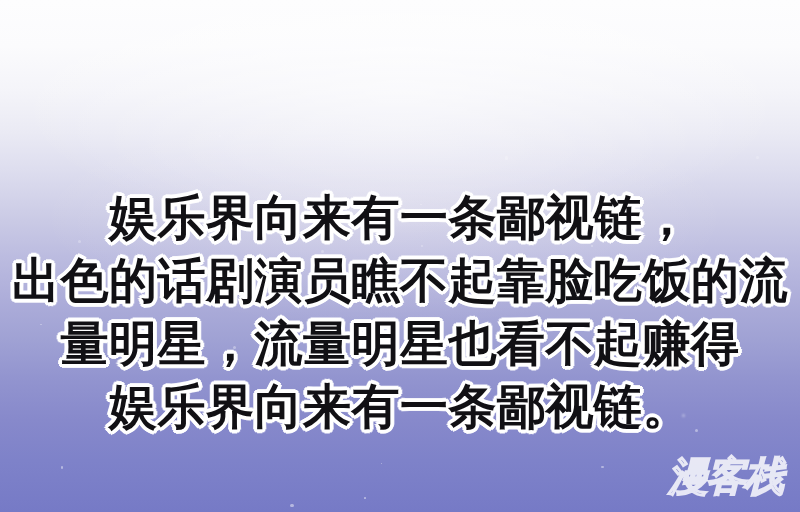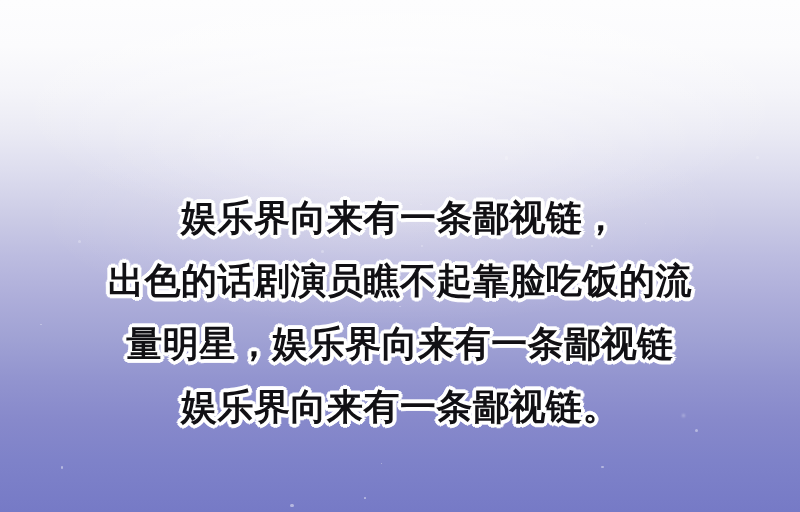--- a/index.html
+++ b/index.html
@@ -66,21 +66,21 @@
     position: absolute;
     left: 0;
     right: 0;
     top: 186px;
     text-align: center;
     pointer-events: none;
   }
 
   .caption-line {
     display: block;
-    font-size: 36px;
+    font-size: 48px;
     line-height: 63px;
     font-weight: 700;
     letter-spacing: 0.5px;
     color: #111014;
     white-space: nowrap;
     
     text-shadow:
       3px 0 0 #ffffff, -3px 0 0 #ffffff, 0 3px 0 #ffffff, 0 -3px 0 #ffffff,
       2px 2px 0 #ffffff, -2px 2px 0 #ffffff, 2px -2px 0 #ffffff, -2px -2px 0 #ffffff,
       3px 2px 0 #ffffff, -3px 2px 0 #ffffff, 3px -2px 0 #ffffff, -3px -2px 0 #ffffff,
@@ -162,18 +162,21 @@
       <div class="speck" style="width: 3.7px; height: 3.7px; left: 320.7px; top: 249.8px; opacity: 0.36; filter: blur(0.12px);"></div>
       <div class="speck" style="width: 1.9px; height: 1.9px; left: 189.6px; top: 9.9px; opacity: 0.13; filter: blur(0.51px);"></div>
       <div class="speck" style="width: 1.2px; height: 1.2px; left: 380.8px; top: 462.9px; opacity: 0.57; filter: blur(0.51px);"></div>
       <div class="speck" style="width: 2px; height: 2px; left: 219.3px; top: 135.2px; opacity: 0.25; filter: blur(0.14px);"></div>
       <div class="speck" style="width: 3.1px; height: 3.1px; left: 756px; top: 156.3px; opacity: 0.27; filter: blur(0.36px);"></div>
     </div>
 
   <div class="caption">
     <span class="caption-line" data-echo="娱乐界向来有一条鄙视链，">娱乐界向来有一条鄙视链，</span>
     <span class="caption-line" data-echo="出色的话剧演员瞧不起靠脸吃饭的流">出色的话剧演员瞧不起靠脸吃饭的流</span>
-    <span class="caption-line" data-echo="量明星，流量明星也看不起赚得">量明星，娱乐界向来有一条鄙视链</span>
+    <span class="caption-line" data-echo="量明星，流量明星也看不起赚得">量明星，流量明星也看不起赚得</span>
     <span class="caption-line" data-echo="比他们少还骄傲的话剧演员。">娱乐界向来有一条鄙视链。</span>
   </div>
 
+  <div class="watermark">
+    <div class="watermark-text">漫客栈</div>
+  </div>
 
 </div>
 
 </body></html>

